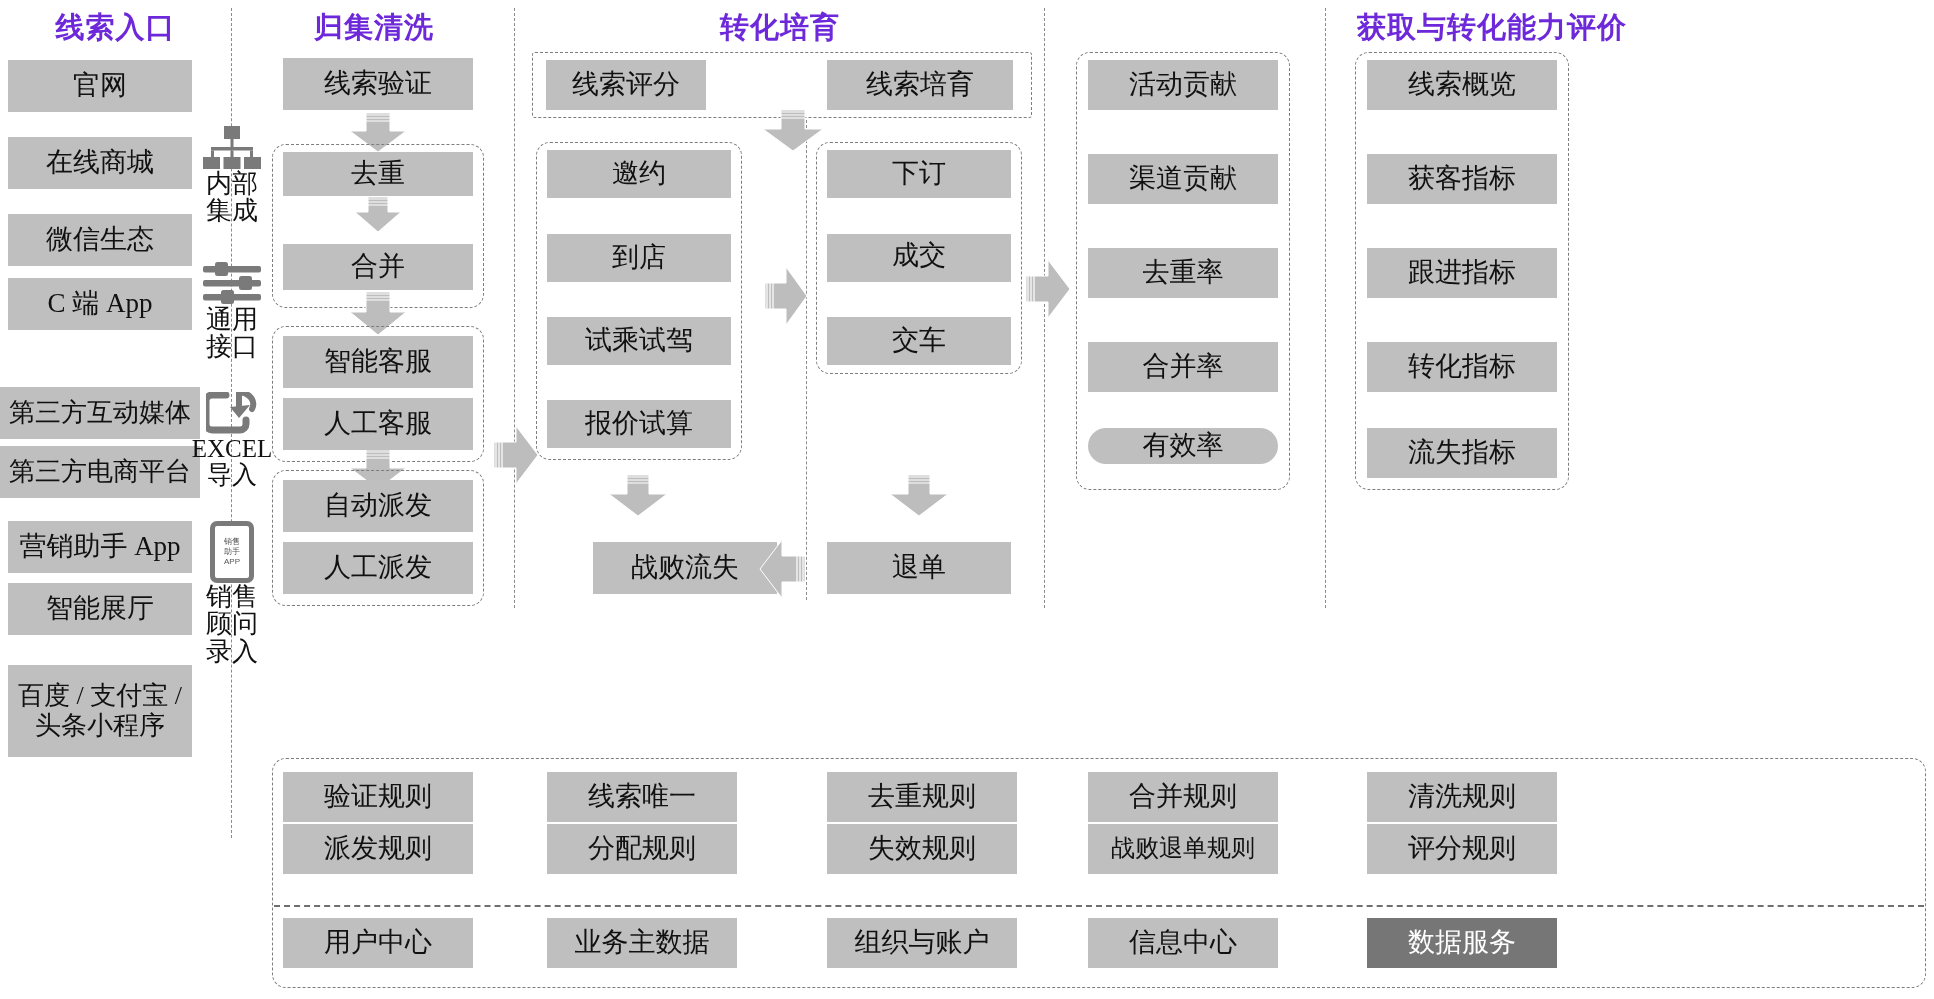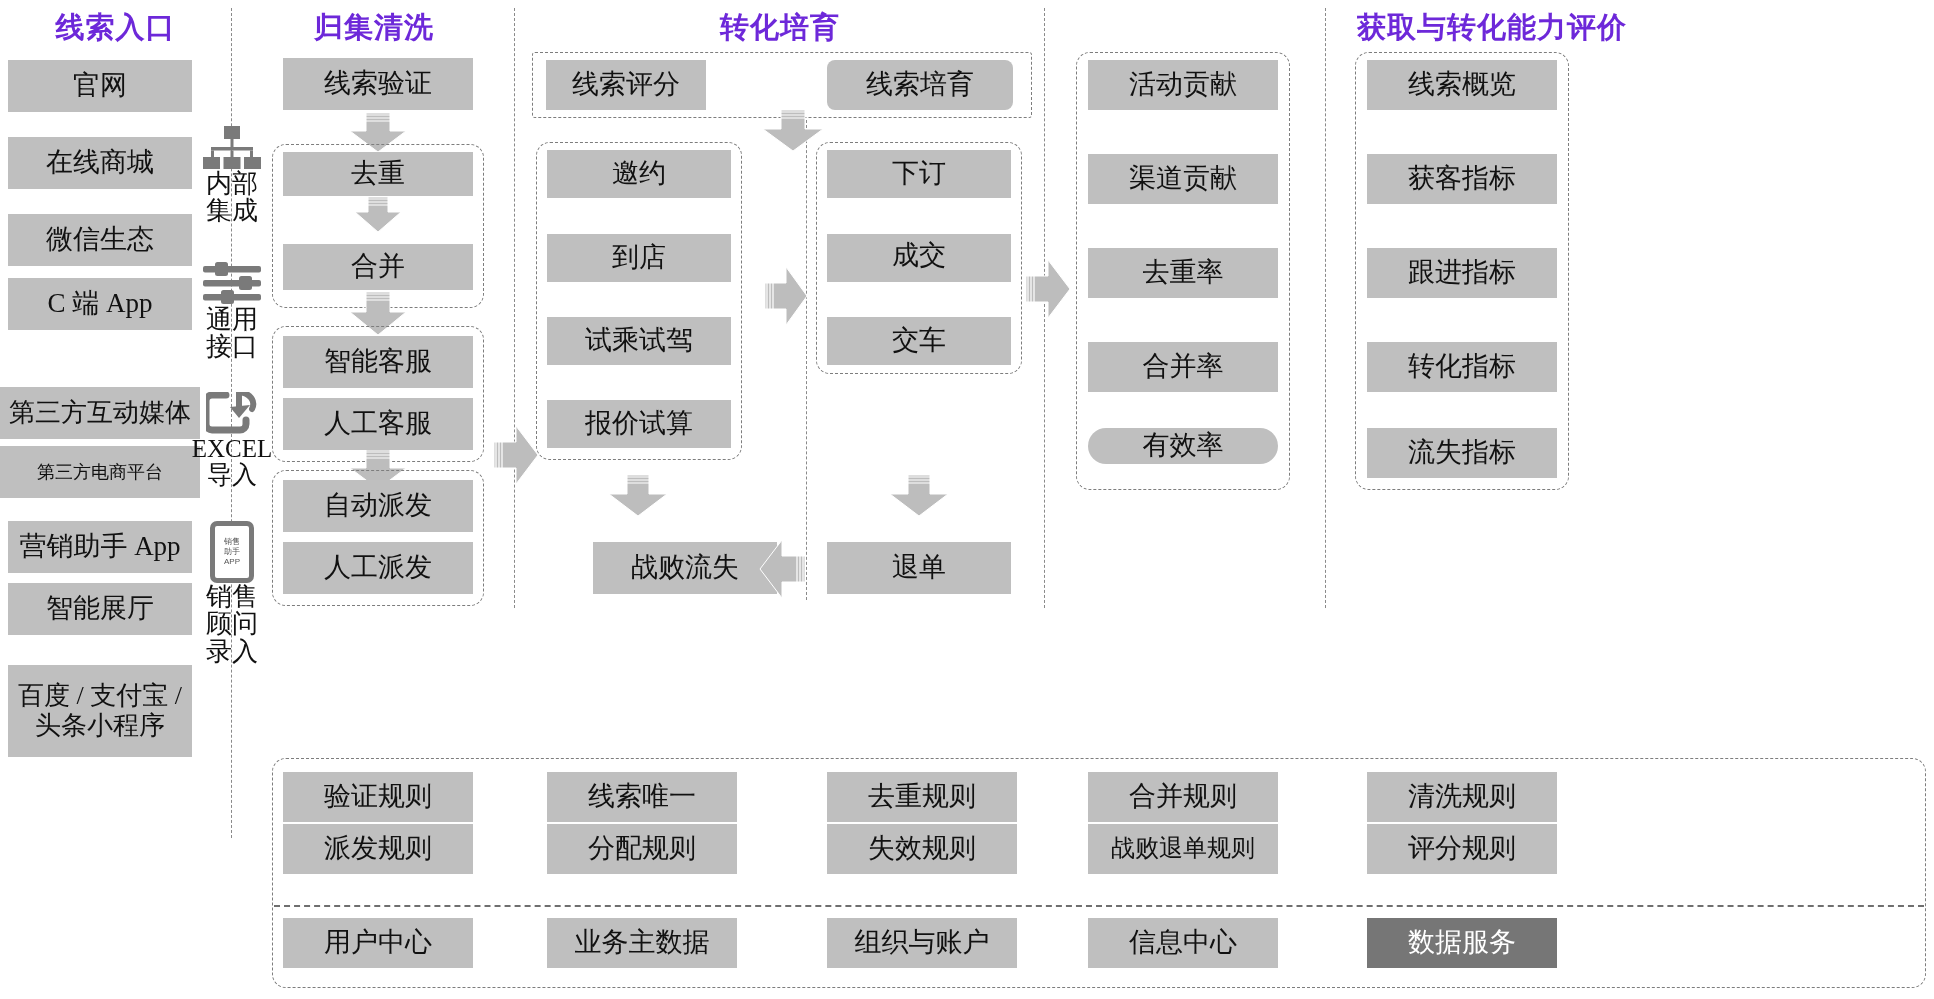--- a/index.html
+++ b/index.html
@@ -89,21 +89,21 @@
   <div class="hdr" style="left:0; top:8px; width:231px;">线索入口</div>
   <div class="hdr" style="left:240px; top:8px; width:268px;">归集清洗</div>
   <div class="hdr" style="left:520px; top:8px; width:520px;">转化培育</div>
   <div class="hdr" style="left:1050px; top:8px; width:884px;">获取与转化能力评价</div>
 
   <div class="box" style="left:8px; top:60px; width:184px; height:52px;">官网</div>
   <div class="box" style="left:8px; top:137px; width:184px; height:52px;">在线商城</div>
   <div class="box" style="left:8px; top:214px; width:184px; height:52px;text-align:center;">微信生态</div>
   <div class="box" style="left:8px; top:278px; width:184px; height:52px;">C 端 App</div>
   <div class="box" style="left:0px; top:387px; width:200px; height:52px; font-size:26px;">第三方互动媒体</div>
-  <div class="box" style="left:0px; top:446px; width:200px; height:52px; font-size:18px;">第三方电商平台</div>
+  <div class="box" style="left:0px; top:446px; width:200px; height:52px; font-size:26px;">第三方电商平台</div>
   <div class="box" style="left:8px; top:521px; width:184px; height:52px;">营销助手 App</div>
   <div class="box" style="left:8px; top:583px; width:184px; height:52px;">智能展厅</div>
   <div class="box two-line" style="left:8px; top:665px; width:184px; height:92px;">
     <span>百度 / 支付宝 /</span>
     <span>头条小程序</span>
   </div>
 
   <div class="iconwrap" style="left:196px; top:126px; width:72px;">
     <svg width="58" height="44" viewBox="0 0 58 44">
       <rect x="21" y="0" width="16" height="13" fill="#7a7a7a"></rect>
@@ -197,21 +197,21 @@
 
   <div class="arrow" style="left:494px; top:424px;">
     <svg width="46" height="62" viewBox="0 0 46 62">
       <path d="M0 18 H22 V2 L44 31 L22 60 V44 H0 Z" fill="#bdbdbd" stroke="#ffffff" stroke-width="1"></path>
       <path d="M2 18 V44 M5 18 V44 M8 18 V44" stroke="#ffffff" stroke-width="1.2"></path>
     </svg>
   </div>
 
   <div class="dashgroup sq" style="left:532px; top:52px; width:500px; height:66px;"></div>
   <div class="box" style="left:546px; top:60px; width:160px; height:50px;">线索评分</div>
-  <div class="box" style="left:827px; top:60px; width:186px; height:50px;border-radius:8px;">线索培育</div>
+  <div class="box" style="left:827px; top:60px; width:186px; height:50px;">线索培育</div>
 
   <div class="vdiv" style="left:806px; top:120px; height:480px;"></div>
 
   <div class="arrow" style="left:760px; top:110px;">
     <svg width="66" height="42" viewBox="0 0 66 42">
       <path d="M21 0 H45 V19 H63 L33 41 L3 19 H21 Z" fill="#bdbdbd" stroke="#ffffff" stroke-width="1"></path>
       <path d="M21 2 H45 M21 5 H45 M21 8 H45" stroke="#ffffff" stroke-width="1.2"></path>
     </svg>
   </div>
 

